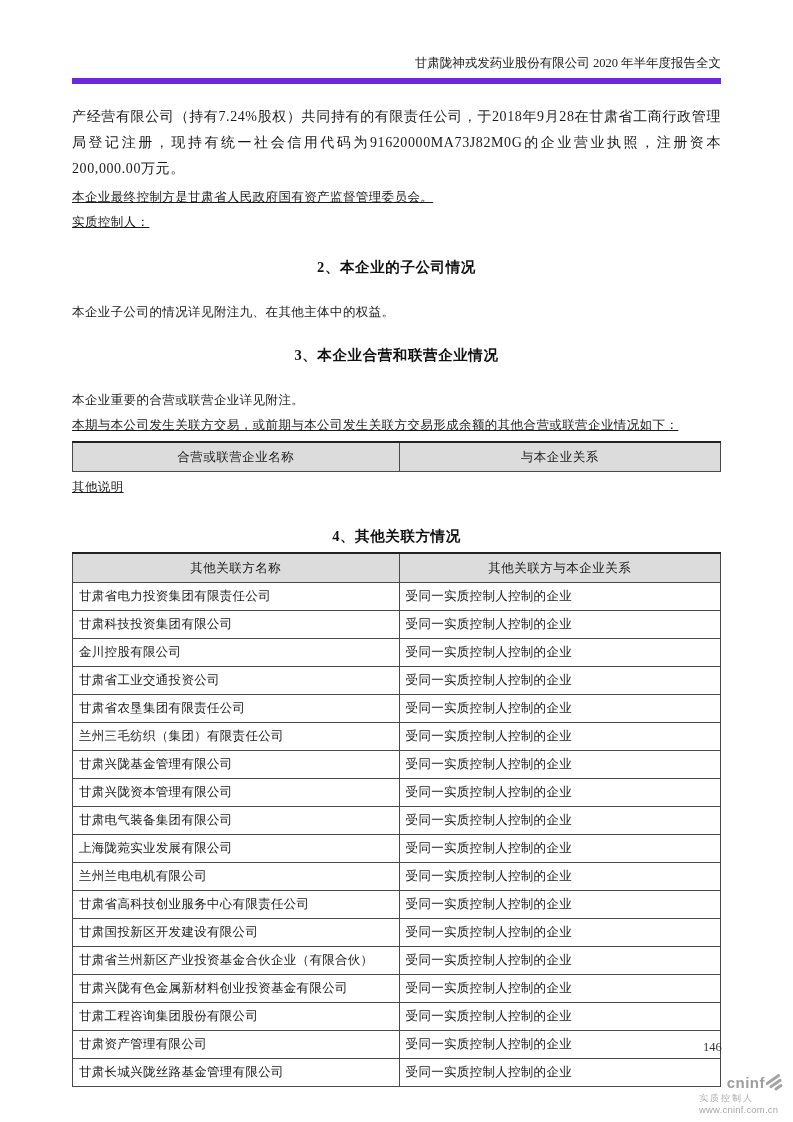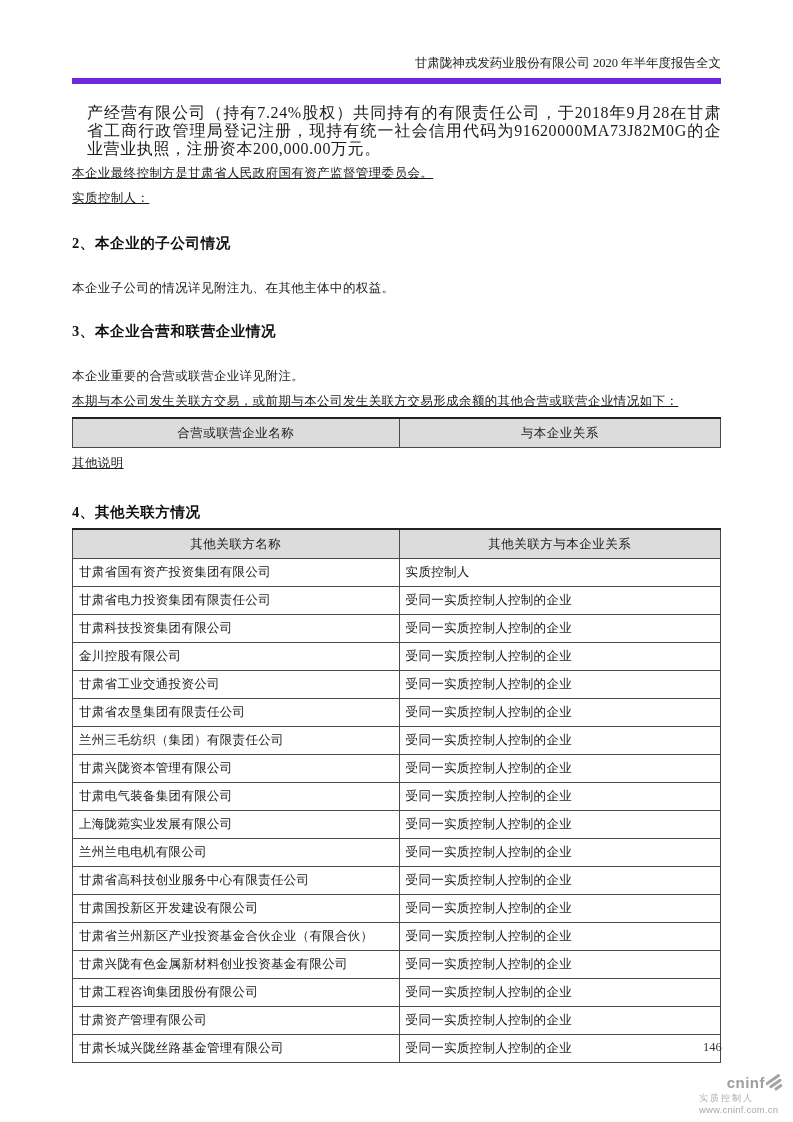--- a/index.html
+++ b/index.html
@@ -14,40 +14,41 @@
   .content{margin:0 72px;width:649px;}
   .page-header{
     padding-top:55px;
     padding-bottom:6px;
     text-align:right;
     font-size:12.5px;
     color:#222222;
     border-bottom:6px solid #6d28d9;
   }
   .para-lg{
-    margin:20px 0 0 15px;
-    font-size:16px;
-    line-height:18px;
+    margin:20px 0 0 0;
+    font-size:14px;
+    line-height:26px;
     text-align:justify;
     letter-spacing:0.6px;
   }
   .para-sm{
     margin:0;
     font-size:12.5px;
     line-height:20px;
     letter-spacing:0.4px;
   }
   .mt4{margin-top:5px;text-decoration:underline;}
   .mt24{margin-top:25px;}
   .sec-heading{
     margin:0;
     font-size:14.5px;
     font-weight:bold;
     letter-spacing:0.6px;
     color:#111111;
+    text-align:center;
   }
   .h-mt22{margin-top:24px;}
   .h-mt24{margin-top:26px;}
   .h-mt28{margin-top:30px;}
   table.doc-table{
     width:100%;
     margin-top:6px;
     border-collapse:collapse;
     table-layout:fixed;
     border:1px solid #3a3a3a;
@@ -154,24 +155,20 @@
           <col>
         </colgroup>
       <thead>
         <tr>
           <th>其他关联方名称</th>
           <th>其他关联方与本企业关系</th>
         </tr>
       </thead>
       <tbody>
           <tr>
-            <td>甘肃省国有资产投资集团有限公司</td>
-            <td>实质控制人</td>
-          </tr>
-          <tr>
             <td>甘肃省电力投资集团有限责任公司</td>
             <td>受同一实质控制人控制的企业</td>
           </tr>
           <tr>
             <td>甘肃科技投资集团有限公司</td>
             <td>受同一实质控制人控制的企业</td>
           </tr>
           <tr>
             <td>金川控股有限公司</td>
             <td>受同一实质控制人控制的企业</td>
@@ -179,20 +176,24 @@
           <tr>
             <td>甘肃省工业交通投资公司</td>
             <td>受同一实质控制人控制的企业</td>
           </tr>
           <tr>
             <td>甘肃省农垦集团有限责任公司</td>
             <td>受同一实质控制人控制的企业</td>
           </tr>
           <tr>
             <td>兰州三毛纺织（集团）有限责任公司</td>
+            <td>受同一实质控制人控制的企业</td>
+          </tr>
+          <tr>
+            <td>甘肃兴陇基金管理有限公司</td>
             <td>受同一实质控制人控制的企业</td>
           </tr>
           <tr>
             <td>甘肃兴陇资本管理有限公司</td>
             <td>受同一实质控制人控制的企业</td>
           </tr>
           <tr>
             <td>甘肃电气装备集团有限公司</td>
             <td>受同一实质控制人控制的企业</td>
           </tr>

